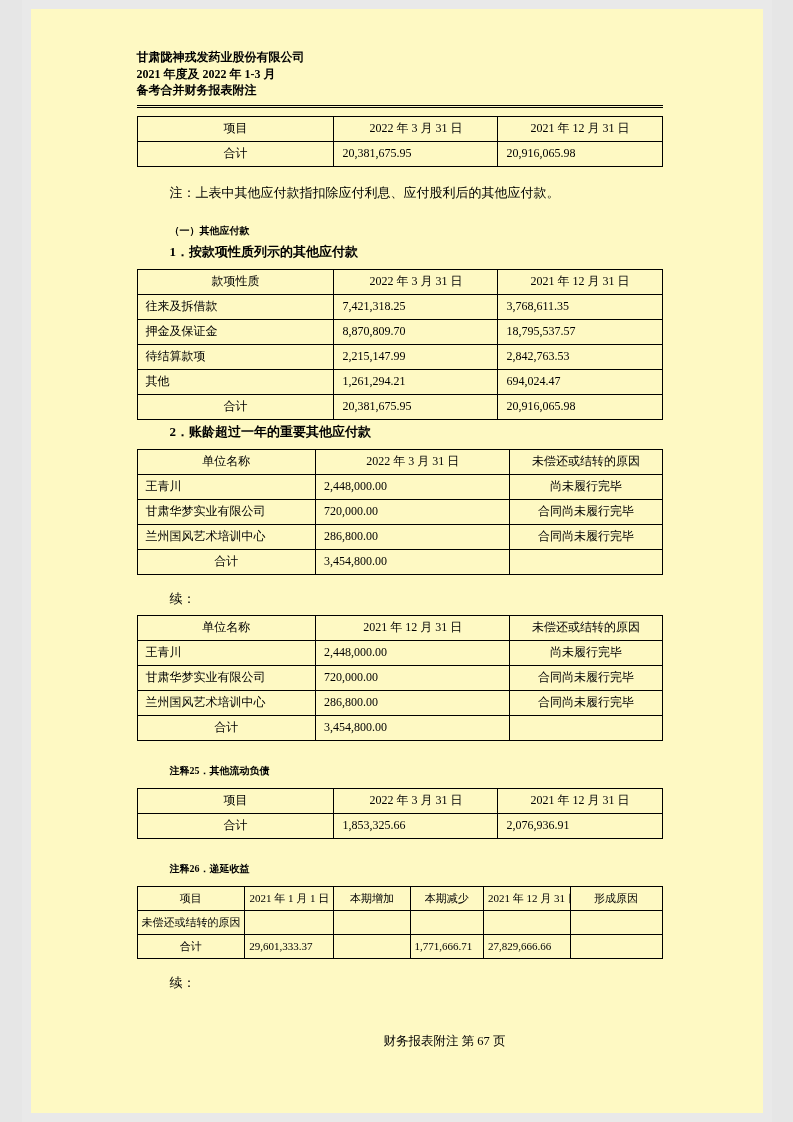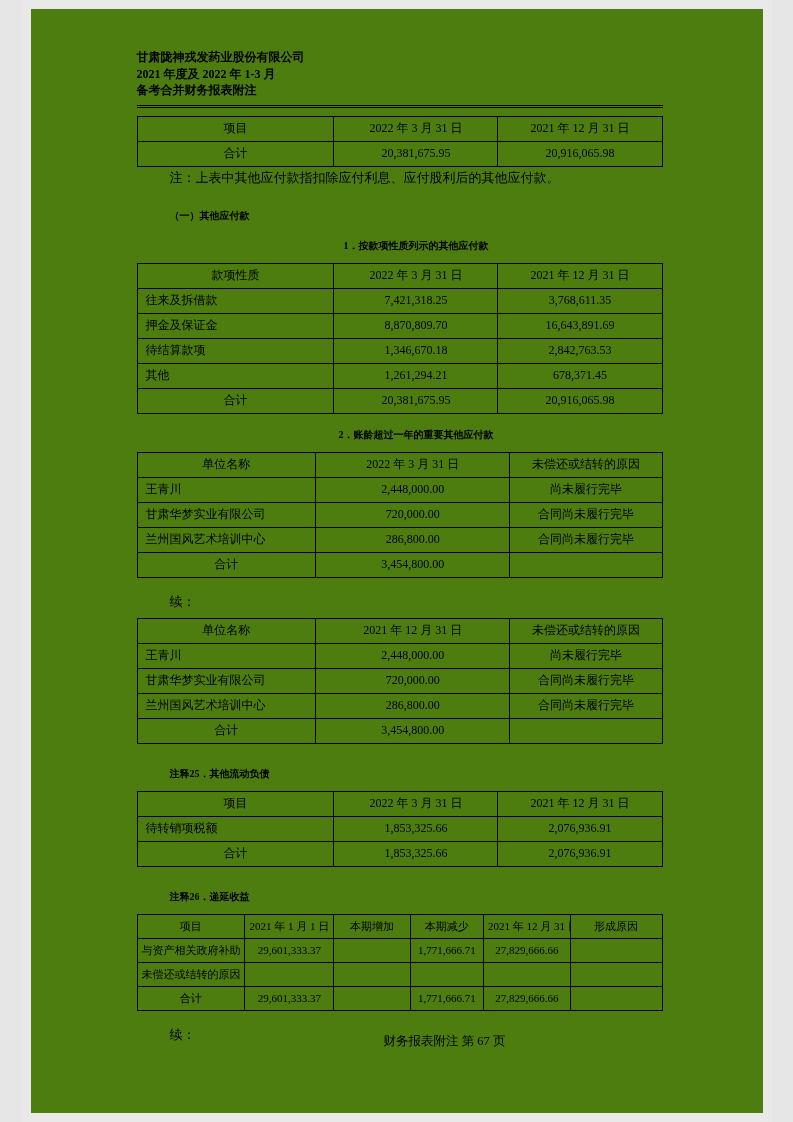--- a/index.html
+++ b/index.html
@@ -1,43 +1,43 @@
 <!DOCTYPE html>
 <html><head>
 <meta charset="utf-8">
 <style>
   * { margin:0; padding:0; box-sizing:border-box; }
   html,body { background:#e6e6e6; }
   body { font-family:"Liberation Serif","DejaVu Serif",serif; color:#000; }
   .sheet {
     position:relative; width:750px; height:1122px; margin:0 auto;
-    background:#4d7c0f; border:9px solid #e9e9e9; overflow:hidden;
+    background:#fef9c3; border:9px solid #e9e9e9; overflow:hidden;
   }
   .content { padding:40px 100px 0 106px; }
   
   .doc-header { font-size:12px; font-weight:bold; line-height:16.5px; }
   .double-rule {
     margin-top:6px; height:3px;
     border-top:1.5px solid #000; border-bottom:1px solid #000;
   }
   
-  .note-line { margin-top:2px; padding-left:33px; font-size:13px; line-height:17px; }
+  .note-line { margin-top:17px; padding-left:33px; font-size:13px; line-height:17px; }
   .h-sec  { margin-top:21px; padding-left:33px; font-size:10px; font-weight:bold; line-height:18px; }
-  .h-sub  { margin-top:12px; padding-left:33px; font-size:10px;  font-weight:bold; line-height:18px;text-align:center; }
+  .h-sub  { margin-top:3px; padding-left:33px; font-size:13px;  font-weight:bold; line-height:18px; }
   .cont-line { margin-top:15px; padding-left:33px; font-size:13px; line-height:17px; }
   
   table.fin { width:100%; border-collapse:collapse; table-layout:fixed; font-size:12px; margin-top:8px; }
   table.fin th, table.fin td {
     border:1px solid #000; height:25px; padding:2px 8px;
     font-weight:normal; overflow:hidden; white-space:nowrap;
   }
   table.fin th { text-align:center; }
   td.l { text-align:left; }
   td.c { text-align:center; }
-  td.r { text-align:center; }
+  td.r { text-align:left; }
   table.small { font-size:11px; }
   table.small th, table.small td { padding:2px 4px; height:24px; }
   th.lh { text-align:left; padding-left:6px; }
   
   .page-footer {
     position:absolute; left:0; top:1024px; width:100%;
     text-align:center; font-size:12.5px;margin-left:48px;
   }
 </style>
 </head>
@@ -95,31 +95,31 @@
       </thead>
       <tbody>
         <tr>
           <td class="l">往来及拆借款</td>
           <td class="r">7,421,318.25</td>
           <td class="r">3,768,611.35</td>
         </tr>
         <tr>
           <td class="l">押金及保证金</td>
           <td class="r">8,870,809.70</td>
-          <td class="r">16,643,891.69</td>
+          <td class="r">18,795,537.57</td>
         </tr>
         <tr>
           <td class="l">待结算款项</td>
-          <td class="r">1,346,670.18</td>
+          <td class="r">2,215,147.99</td>
           <td class="r">2,842,763.53</td>
         </tr>
         <tr>
           <td class="l">其他</td>
           <td class="r">1,261,294.21</td>
-          <td class="r">678,371.45</td>
+          <td class="r">694,024.47</td>
         </tr>
         <tr>
           <td class="c">合计</td>
           <td class="r">20,381,675.95</td>
           <td class="r">20,916,065.98</td>
         </tr>
       </tbody>
     </table>
 
     <div class="h-sub">2．账龄超过一年的重要其他应付款</div>
@@ -209,25 +209,20 @@
           <col style="width:31.25%">
         </colgroup>
       <thead>
         <tr>
           <th>项目</th>
           <th>2022 年 3 月 31 日</th>
           <th>2021 年 12 月 31 日</th>
         </tr>
       </thead>
       <tbody>
-        <tr>
-          <td class="l">待转销项税额</td>
-          <td class="r">1,853,325.66</td>
-          <td class="r">2,076,936.91</td>
-        </tr>
         <tr>
           <td class="c">合计</td>
           <td class="r">1,853,325.66</td>
           <td class="r">2,076,936.91</td>
         </tr>
       </tbody>
     </table>
 
     <div class="h-sec">注释26．递延收益</div>
 
@@ -245,43 +240,35 @@
           <th class="lh">项目</th>
           <th>2021 年 1 月 1 日</th>
           <th>本期增加</th>
           <th>本期减少</th>
           <th>2021 年 12 月 31 日</th>
           <th>形成原因</th>
         </tr>
       </thead>
       <tbody>
         <tr>
-          <td class="l">与资产相关政府补助</td>
+          <td class="l">未偿还或结转的原因</td>
+          <td class="r"></td>
+          <td class="r"></td>
+          <td class="r"></td>
+          <td class="r"></td>
+          <td class="c"></td>
+        </tr>
+        <tr>
+          <td class="c">合计</td>
           <td class="r">29,601,333.37</td>
           <td class="r"></td>
           <td class="r">1,771,666.71</td>
           <td class="r">27,829,666.66</td>
           <td class="c"></td>
         </tr>
-        <tr>
-          <td class="l">未偿还或结转的原因</td>
-          <td class="r"></td>
-          <td class="r"></td>
-          <td class="r"></td>
-          <td class="r"></td>
-          <td class="c"></td>
-        </tr>
-        <tr>
-          <td class="c">合计</td>
-          <td class="r">29,601,333.37</td>
-          <td class="r"></td>
-          <td class="r">1,771,666.71</td>
-          <td class="r">27,829,666.66</td>
-          <td class="c"></td>
-        </tr>
       </tbody>
     </table>
 
     <div class="cont-line">续：</div>
 
   </div>
 
   <div class="page-footer">财务报表附注  第 67 页</div>
 </div>
 

